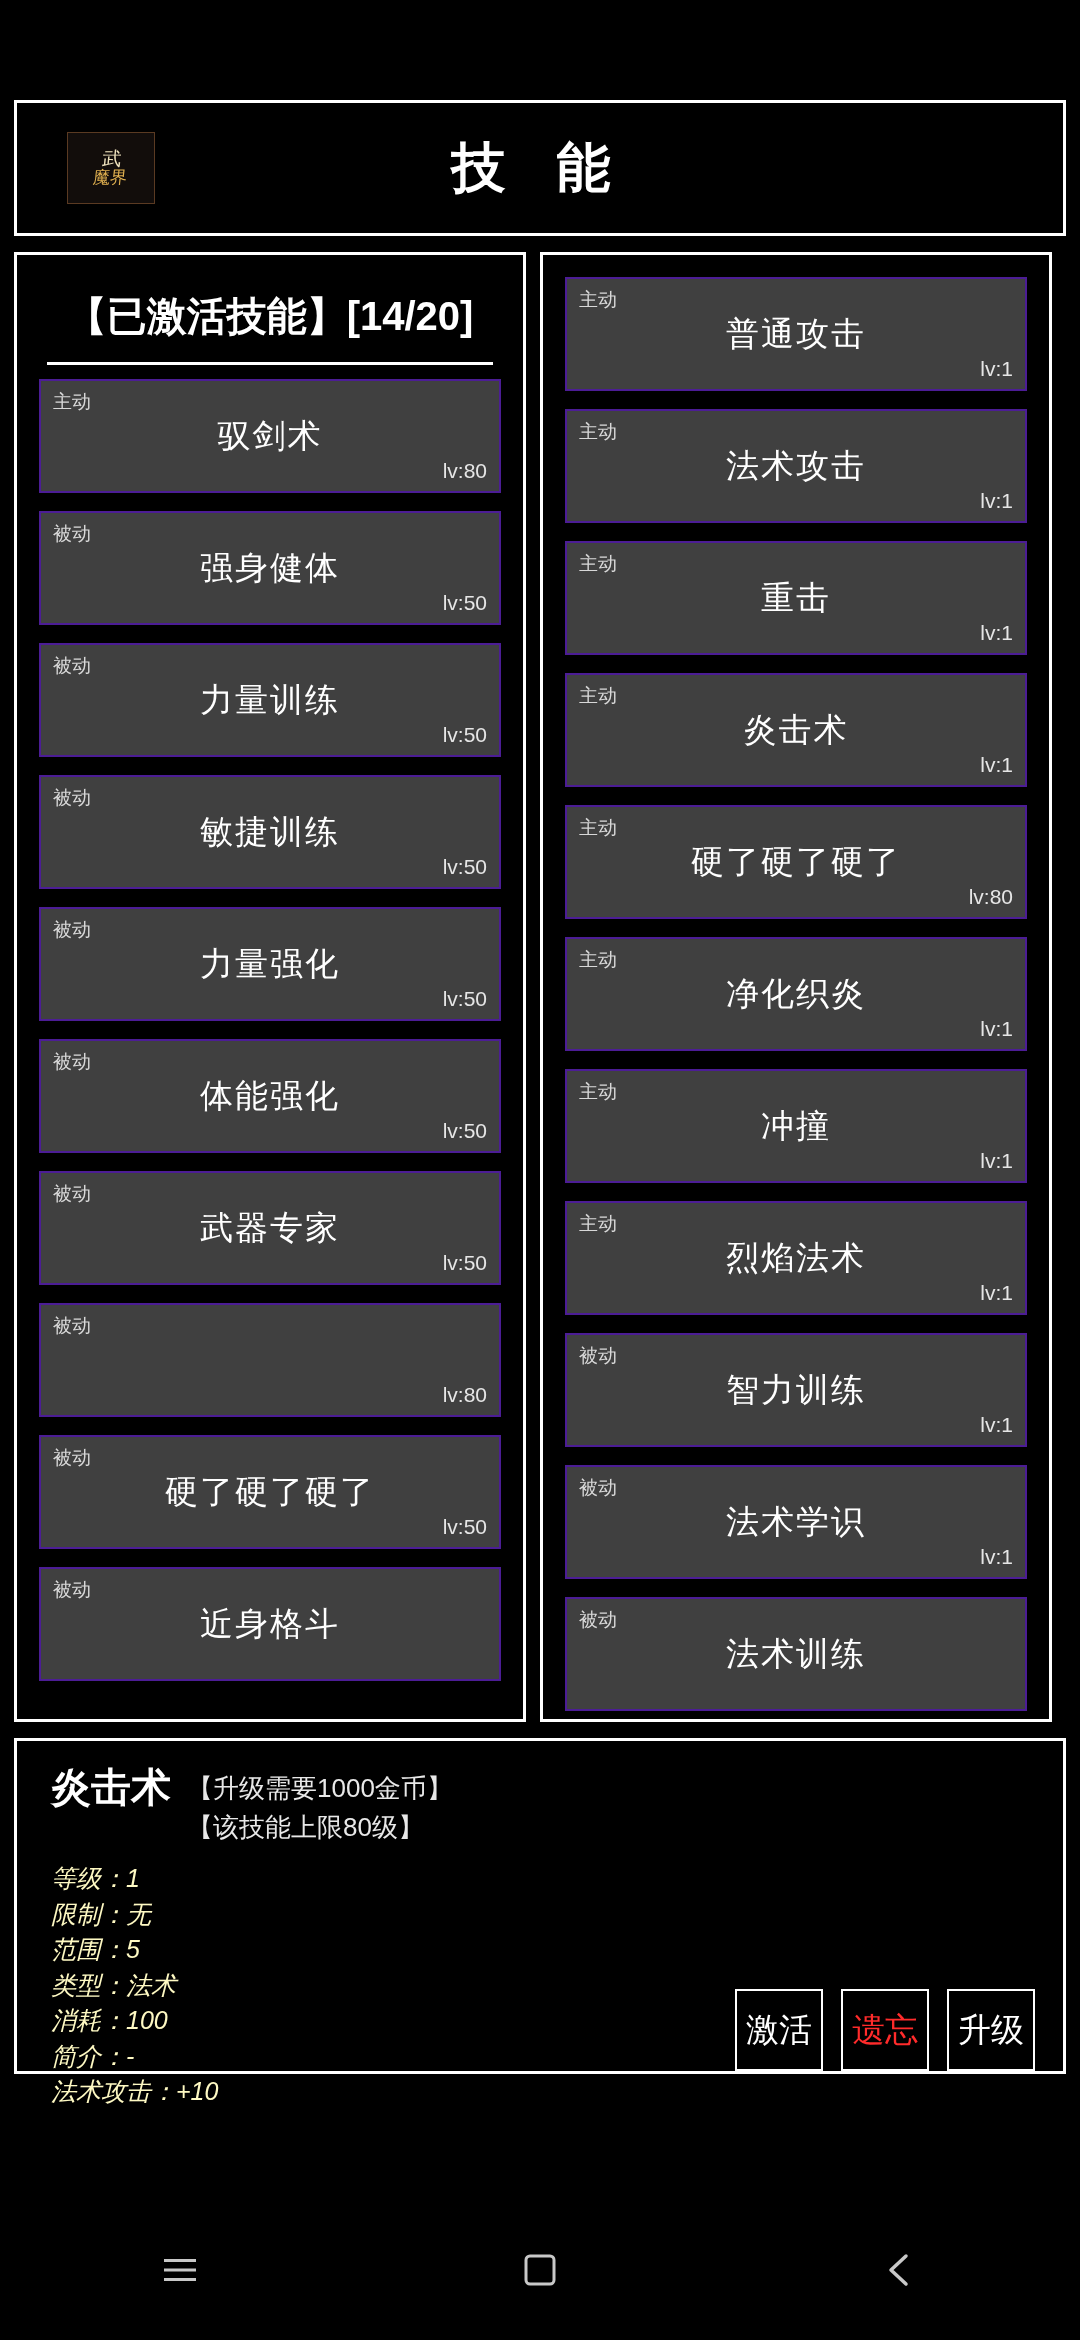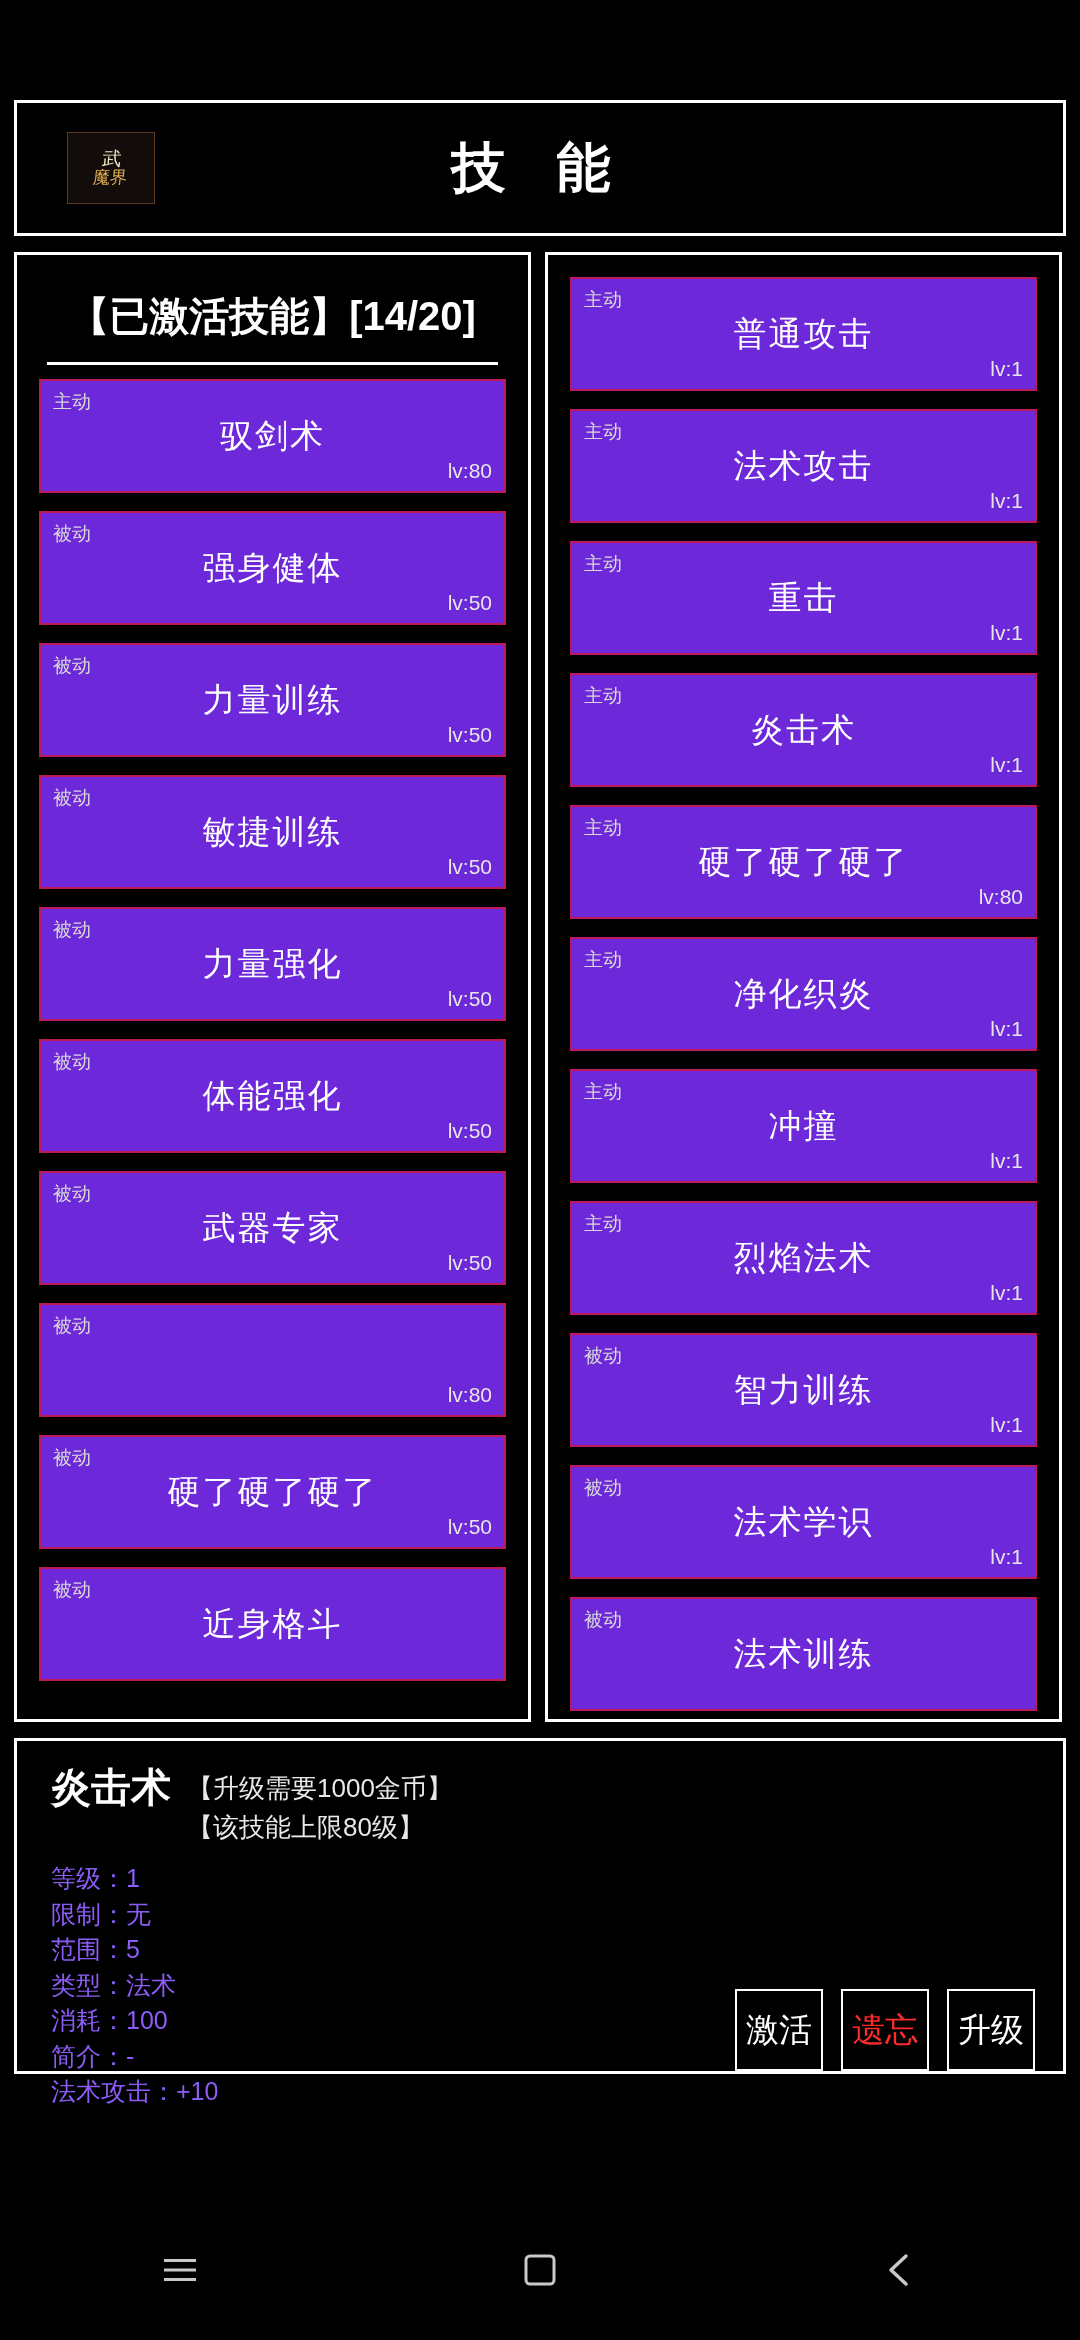--- a/index.html
+++ b/index.html
@@ -62,21 +62,21 @@
     text-align: center;
     letter-spacing: 0px;
     font-family: "Liberation Serif", serif;
     transform: skewX(-6deg);
   }
   .logo-inner .big { color:#f2e6c0; font-size: 19px;}
   
   .columns {
     display: flex;
     flex: none;
-    margin: 16px 18px 0 14px;
+    margin: 16px 28px 0 14px;
     height: 1470px;
     gap: 14px;
   }
   .col {
     border: 3px solid #ffffff;
     flex: 1;
     overflow: hidden;
     position: relative;
   }
   .col-left { padding: 0; }
@@ -91,25 +91,25 @@
     background: #fff;
     margin: 0 30px 14px 30px;
   }
   .skill-list {
     padding: 0 22px;
   }
   .skill-list.right {
     padding: 22px 22px 0 22px;
   }
   .skill {
-    border: 2px solid #be185d;
+    border: 2px solid #4c1d95;
     height: 110px;
     margin-bottom: 18px;
     position: relative;
-    background: #6d28d9;
+    background: #404040;
   }
   .skill .tag {
     position: absolute;
     left: 12px;
     top: 8px;
     font-size: 19px;
     color: #d8d8d8;
   }
   .skill .name {
     position: absolute;
@@ -153,21 +153,22 @@
   .detail-notes {
     font-size: 26px;
     line-height: 1.5;
     color: #e8e8e8;
     padding-top: 2px;
   }
   .detail-stats {
     margin-top: 14px;
     font-size: 25px;
     line-height: 1.42;
-    color: #8b5cf6;
+    color: #fef9c3;
+    font-style: italic;
   }
   .detail-right {
     width: 300px;
     padding: 22px 28px 0 0;
     display: flex;
     flex-direction: row;
     gap: 18px;
     align-items: flex-end;
   }
   .action-btn {

